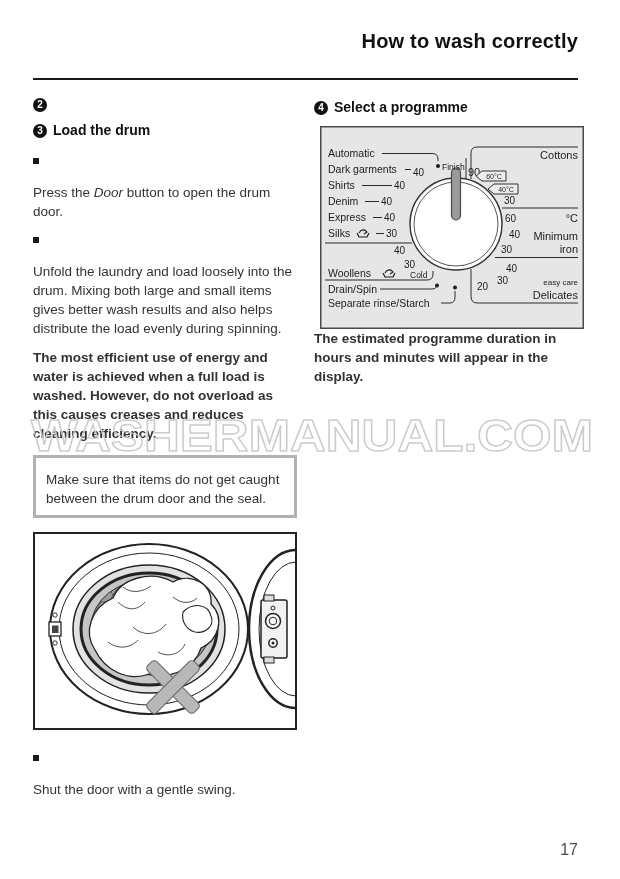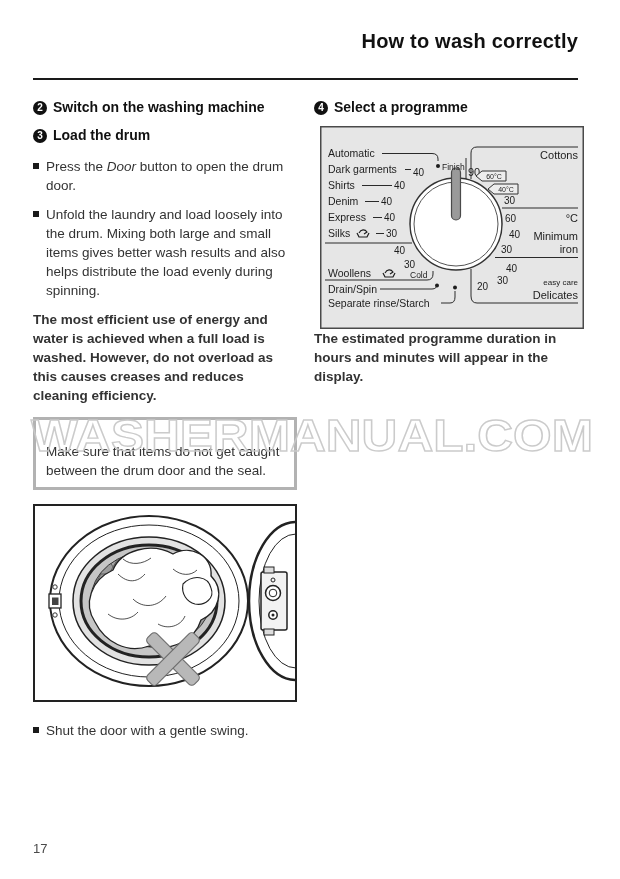--- a/index.html
+++ b/index.html
@@ -13,60 +13,59 @@
   h1.title { font-size:20px; font-weight:bold; color:#111; letter-spacing:0.2px; }
 
   .columns { display:flex; gap:17px; margin-top:18px; }
   .col { width:264px; }
 
   h2.step { font-size:14px; font-weight:bold; color:#111; display:flex; align-items:center; gap:6px; margin-bottom:9px; line-height:19px; }
   h2.step.gap-lg { margin-bottom:12px; }
   .step-badge { width:14px; height:14px; min-width:14px; border-radius:50%; background:#111; color:#fff; font-size:10px; font-weight:bold; display:inline-flex; align-items:center; justify-content:center; line-height:1; }
 
   .body-text { font-size:13.5px; line-height:19px; color:#333; }
-  .bullet { display:flex; gap:7px; margin-bottom:10px; }
+  .bullet { display:flex; gap:19px; margin-bottom:10px;flex-direction:column; }
   .bullet .sq { width:6px; height:6px; min-width:6px; background:#1a1a1a; margin-top:6px; }
   .para { margin-bottom:12px;font-weight:bold; }
   .em { font-style:italic; }
 
-  .note-box { border:3px solid #b2b2b2; padding:22px 10px 7px 10px; margin-top:2px; margin-bottom:14px; }
+  .note-box { border:3px solid #b2b2b2; padding:12px 10px 7px 10px; margin-top:2px; margin-bottom:14px; }
 
   figure.illustration { margin:0 0 19px 0; line-height:0; }
 
   .panel-wrap { margin-bottom:0; line-height:0;padding-left:6px; }
 
   svg text { font-family:"Liberation Sans", sans-serif; fill:#1d1d1d; }
   .dlab { font-size:10.5px; }
   .dtemp { font-size:10px; }
   .dsmall { font-size:8px; }
   .dbig { font-size:11px; }
   .dline { stroke:#2a2a2a; stroke-width:1; fill:none; }
 
   .watermark { position:absolute; left:27px; top:410px; width:570px; height:52px; pointer-events:none; z-index:6; opacity:0.95; }
 
-  .page-number { position:absolute; left:33px; top:841px; width:545px; font-size:13px; color:#4a4a4a; }
+  .page-number { position:absolute; left:33px; top:841px; width:545px; text-align:right; font-size:16px; color:#4a4a4a; }
 </style>
 </head>
 <body>
 
 <div id="page">
 
   <div class="content">
 
     <header class="titlebar">
       <h1 class="title">How to wash correctly</h1>
     </header>
 
     <div class="columns">
 
       <div class="col">
 
         <h2 class="step">
           <span class="step-badge">2</span>
-          <span>Switch on the washing machine</span>
         </h2>
 
         <h2 class="step gap-lg">
           <span class="step-badge">3</span>
           <span>Load the drum</span>
         </h2>
 
         <div class="bullet body-text">
           <span class="sq"></span>
           <span><span>Press the </span><span class="em">Door</span><span> button to open the drum door.</span></span>

